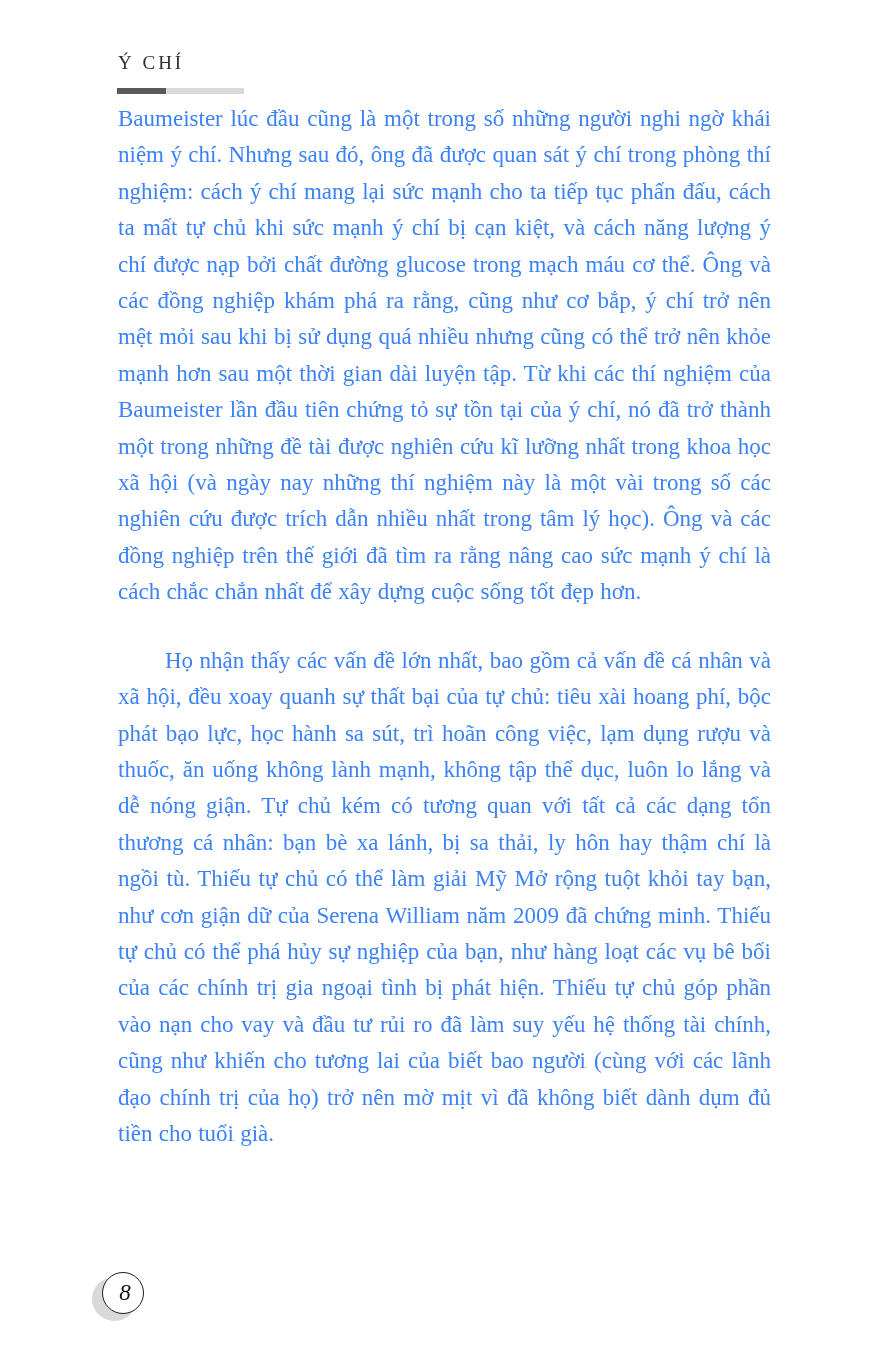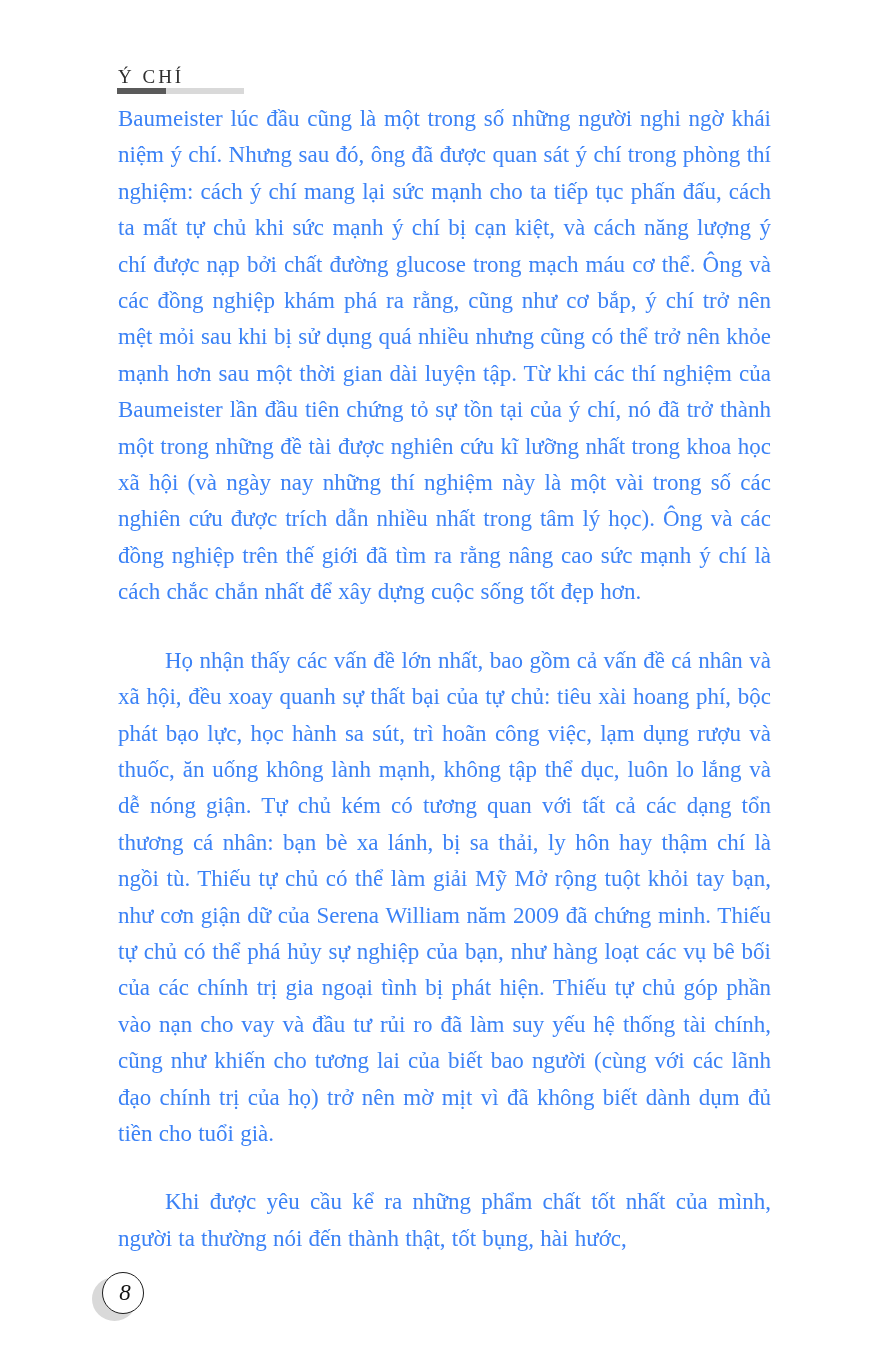--- a/index.html
+++ b/index.html
@@ -7,21 +7,21 @@
     position: relative;
     width: 886px;
     height: 1358px;
     background: #ffffff;
     overflow: hidden;
     font-family: "Liberation Serif", "DejaVu Serif", serif;
   }
   .running-header {
     position: absolute;
     left: 118px;
-    top: 66px;
+    top: 52px;
     text-align: center;
   }
   .running-header .title {
     font-size: 19px;
     letter-spacing: 3px;
     color: #2f2f2f;
     line-height: 22px;
   }
   .chapter-bar {
     position: absolute;
@@ -93,21 +93,20 @@
   </div>
 
   <div class="chapter-bar">
     <div class="seg-dark" style="background: rgb(90, 90, 90); width: 49px;"></div>
     <div class="seg-light" style="background: rgb(217, 217, 217);"></div>
   </div>
 
   <div class="text-body" style="color: rgb(26, 26, 26);">
       <p class="para">Baumeister lúc đầu cũng là một trong số những người nghi ngờ khái niệm ý chí. Nhưng sau đó, ông đã được quan sát ý chí trong phòng thí nghiệm: cách ý chí mang lại sức mạnh cho ta tiếp tục phấn đấu, cách ta mất tự chủ khi sức mạnh ý chí bị cạn kiệt, và cách năng lượng ý chí được nạp bởi chất đường glucose trong mạch máu cơ thể. Ông và các đồng nghiệp khám phá ra rằng, cũng như cơ bắp, ý chí trở nên mệt mỏi sau khi bị sử dụng quá nhiều nhưng cũng có thể trở nên khỏe mạnh hơn sau một thời gian dài luyện tập. Từ khi các thí nghiệm của Baumeister lần đầu tiên chứng tỏ sự tồn tại của ý chí, nó đã trở thành một trong những đề tài được nghiên cứu kĩ lưỡng nhất trong khoa học xã hội (và ngày nay những thí nghiệm này là một vài trong số các nghiên cứu được trích dẫn nhiều nhất trong tâm lý học). Ông và các đồng nghiệp trên thế giới đã tìm ra rằng nâng cao sức mạnh ý chí là cách chắc chắn nhất để xây dựng cuộc sống tốt đẹp hơn.</p>
       <p class="para indent">Họ nhận thấy các vấn đề lớn nhất, bao gồm cả vấn đề cá nhân và xã hội, đều xoay quanh sự thất bại của tự chủ: tiêu xài hoang phí, bộc phát bạo lực, học hành sa sút, trì hoãn công việc, lạm dụng rượu và thuốc, ăn uống không lành mạnh, không tập thể dục, luôn lo lắng và dễ nóng giận. Tự chủ kém có tương quan với tất cả các dạng tổn thương cá nhân: bạn bè xa lánh, bị sa thải, ly hôn hay thậm chí là ngồi tù. Thiếu tự chủ có thể làm giải Mỹ Mở rộng tuột khỏi tay bạn, như cơn giận dữ của Serena William năm 2009 đã chứng minh. Thiếu tự chủ có thể phá hủy sự nghiệp của bạn, như hàng loạt các vụ bê bối của các chính trị gia ngoại tình bị phát hiện. Thiếu tự chủ góp phần vào nạn cho vay và đầu tư rủi ro đã làm suy yếu hệ thống tài chính, cũng như khiến cho tương lai của biết bao người (cùng với các lãnh đạo chính trị của họ) trở nên mờ mịt vì đã không biết dành dụm đủ tiền cho tuổi già.</p>
-      <p class="para indent">Khi được yêu cầu kể ra những phẩm chất tốt nhất của mình, người ta thường nói đến thành thật, tốt bụng, hài hước,</p>
     </div>
 
   <div class="page-number-badge">
     <div class="shadow-circle" style="background: rgb(217, 217, 217);"></div>
     <div class="ring-circle">
       <span class="num">8</span>
     </div>
   </div>
 
 </div>

